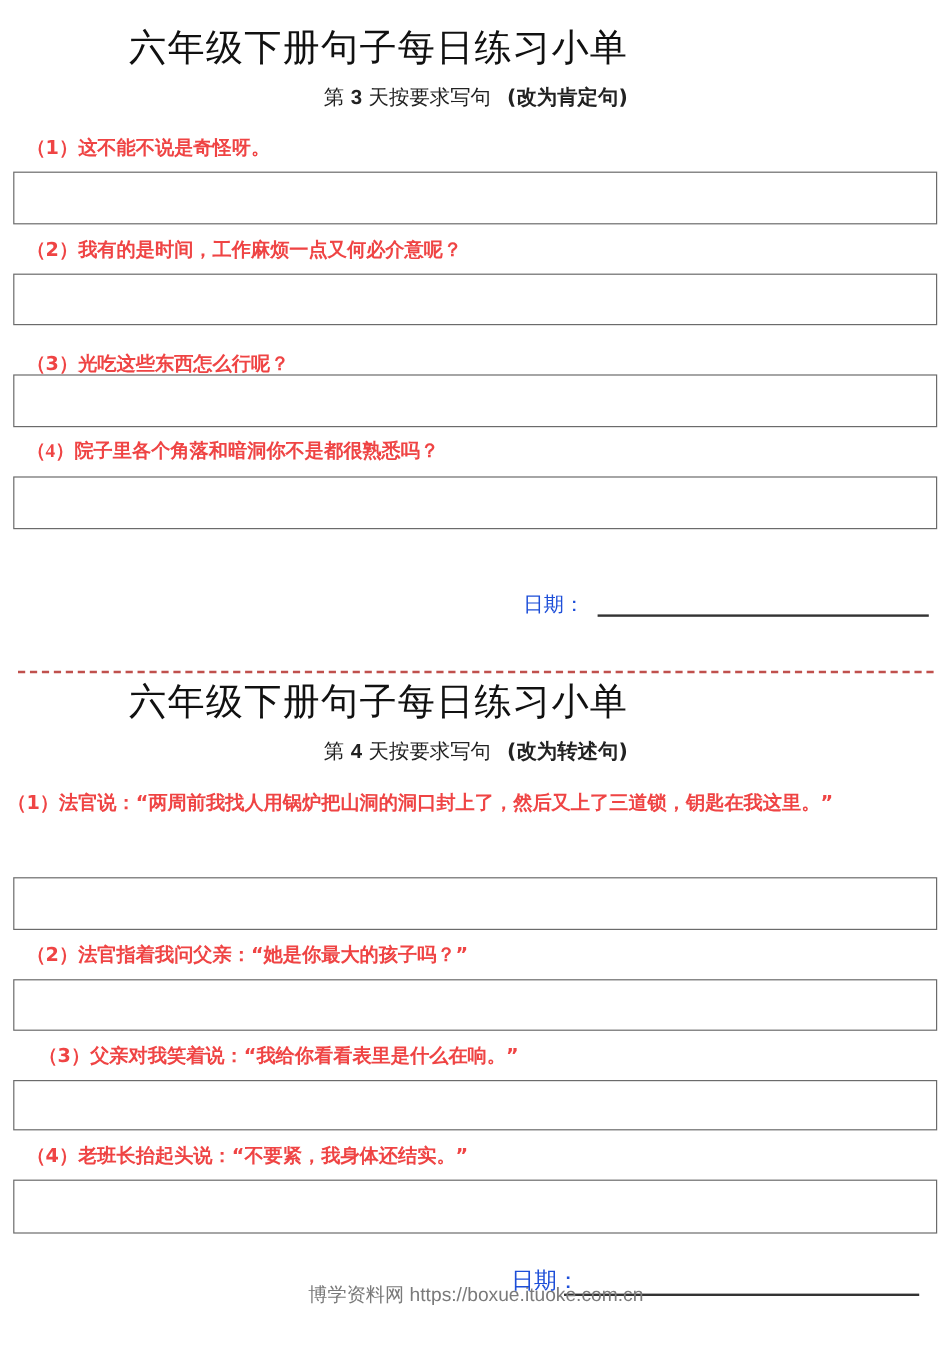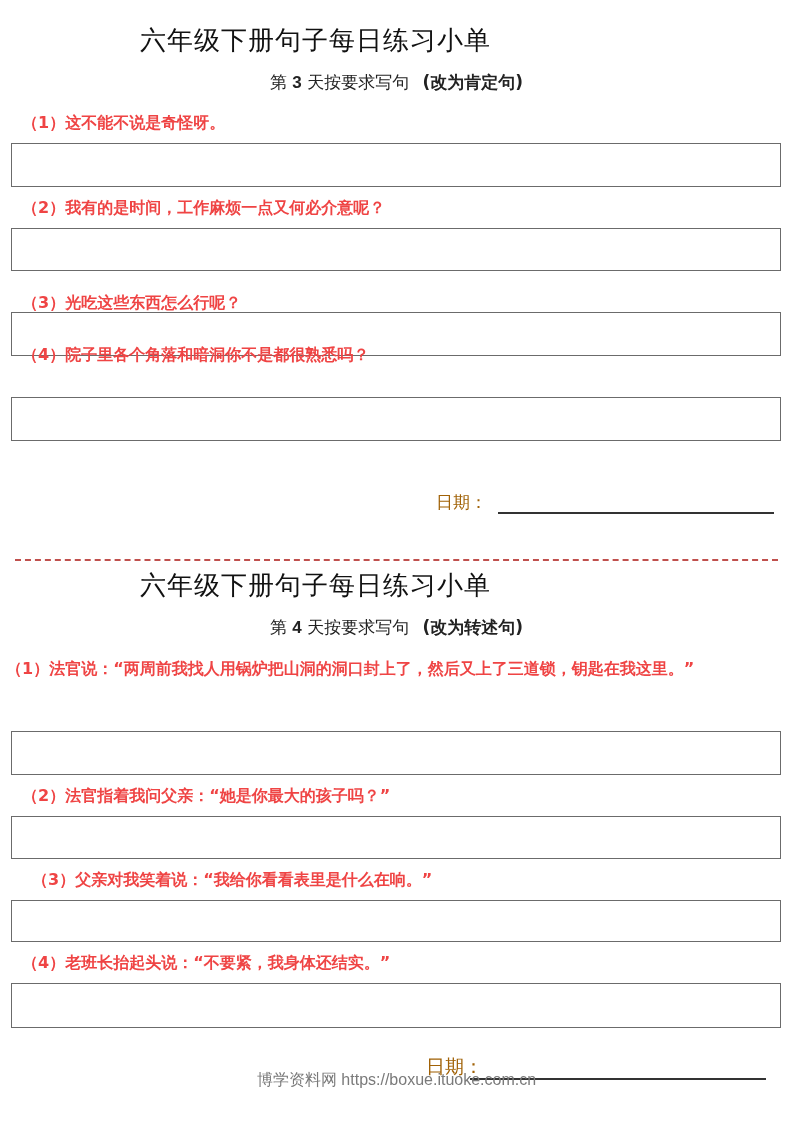--- a/index.html
+++ b/index.html
@@ -1,25 +1,25 @@
 <!DOCTYPE html>
 <html><head>
   <meta charset="utf-8">
   <style>
     html, body { margin: 0; padding: 0; background: #ffffff; }
     body { width: 793px; height: 1122px; position: relative; overflow: hidden; color: #111; font-family: "DejaVu Serif", serif; }
     .abs { position: absolute; }
-    .title { left: 0; width: 631px; text-align: center; font-family: "DejaVu Serif", serif; font-size: 26px; font-weight: normal; letter-spacing: 1px; color: #111; line-height: 40px; }
+    .title { left: 0; width: 631px; text-align: center; font-family: "DejaVu Serif", serif; font-size: 31px; font-weight: normal; letter-spacing: 1px; color: #111; line-height: 40px; }
     .subtitle { left: 0; width: 793px; text-align: center; font-size: 17px; line-height: 24px; color: #222; font-family: "DejaVu Sans", sans-serif; }
     .subtitle .day-num { font-weight: bold; font-family: "Liberation Sans", sans-serif; }
     .subtitle .req { font-weight: bold; margin-left: 8px; }
     .question { left: 22px; font-family: "DejaVu Sans", sans-serif; font-weight: bold; font-size: 16px; line-height: 22px; color: #ef4444; white-space: nowrap; }
     .question.wrap { white-space: normal; left: 22px; width: 760px; line-height: 42px; }
     .answer-box { left: 11px; width: 770px; border: 1px solid #6b6b6b; box-sizing: border-box; background: #fff; }
-    .date-label { font-family: Liberation Mono, monospace; font-size: 17px; color: #a16207; line-height: 24px; }
+    .date-label { font-family: Liberation Sans, sans-serif; font-size: 17px; color: #1d4ed8; line-height: 24px; }
     .date-line { height: 0; border-top: 2px solid #333; }
     .divider { left: 15px; width: 763px; height: 0; border-top: 2px dashed #c0504d; }
     .watermark { left: 0; width: 793px; text-align: center; font-family: Liberation Sans, sans-serif; font-size: 16px; color: #7a7a7a; line-height: 22px; }
   </style>
 </head>
 <body>
 
 <div class="abs title" style="top:20px;">六年级下册句子每日练习小单</div>
 <div class="abs subtitle" style="top:70px;text-align:center;">
   <span>第</span>
@@ -30,21 +30,21 @@
 
 <div class="abs question" style="top:112px;">（1）这不能不说是奇怪呀。</div>
 <div class="abs answer-box" style="top:143px;height:44px;"></div>
 
 <div class="abs question" style="top:197px;">（2）我有的是时间，工作麻烦一点又何必介意呢？</div>
 <div class="abs answer-box" style="top:228px;height:43px;"></div>
 
 <div class="abs question" style="top:292px;">（3）光吃这些东西怎么行呢？</div>
 <div class="abs answer-box" style="top:312px;height:44px;"></div>
 
-<div class="abs question" style="top:344px;">（4）院子里各个角落和暗洞你不是都很熟悉吗？</div>
+<div class="abs question" style="top:366px;font-family:Liberation Serif, serif;">（4）院子里各个角落和暗洞你不是都很熟悉吗？</div>
 <div class="abs answer-box" style="top:397px;height:44px;"></div>
 
 <div class="abs date-label" style="top:492px;left:436px;">日期：</div>
 <div class="abs date-line" style="top:512px;left:498px;width:276px;"></div>
 
 <div class="abs divider" style="top:559px;"></div>
 
 <div class="abs title" style="top:565px;">六年级下册句子每日练习小单</div>
 <div class="abs subtitle" style="top:615px;">
   <span>第</span>

